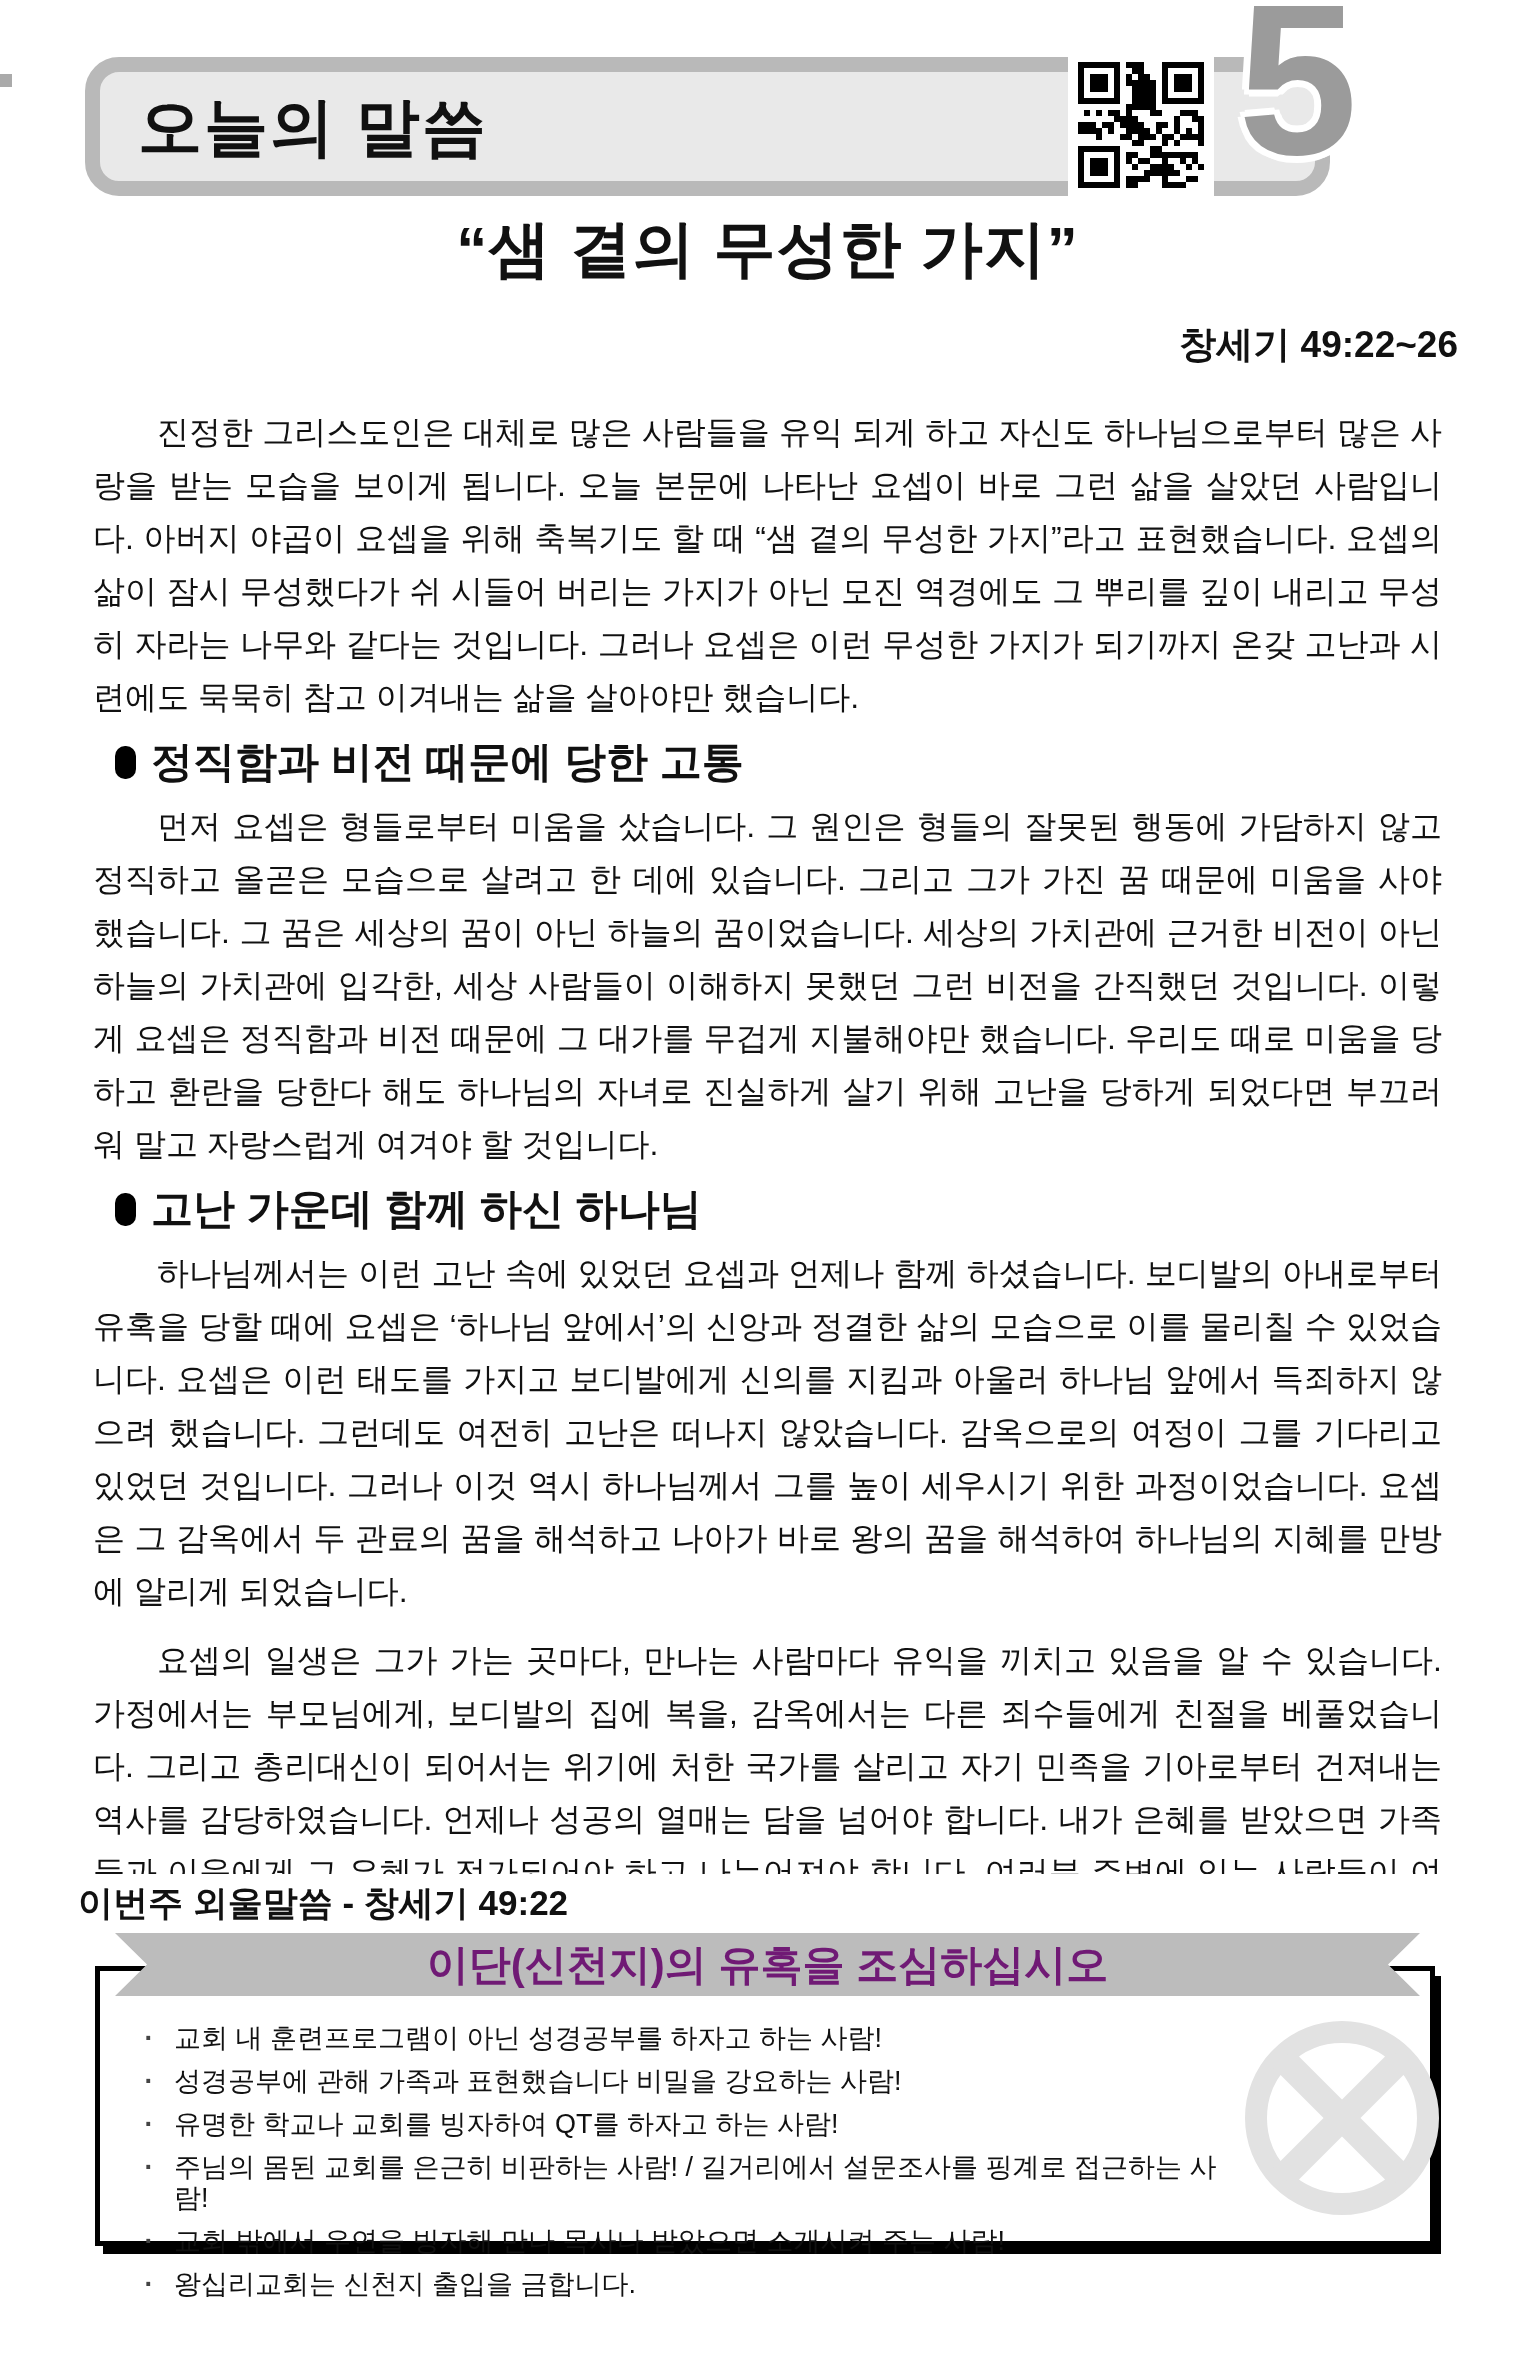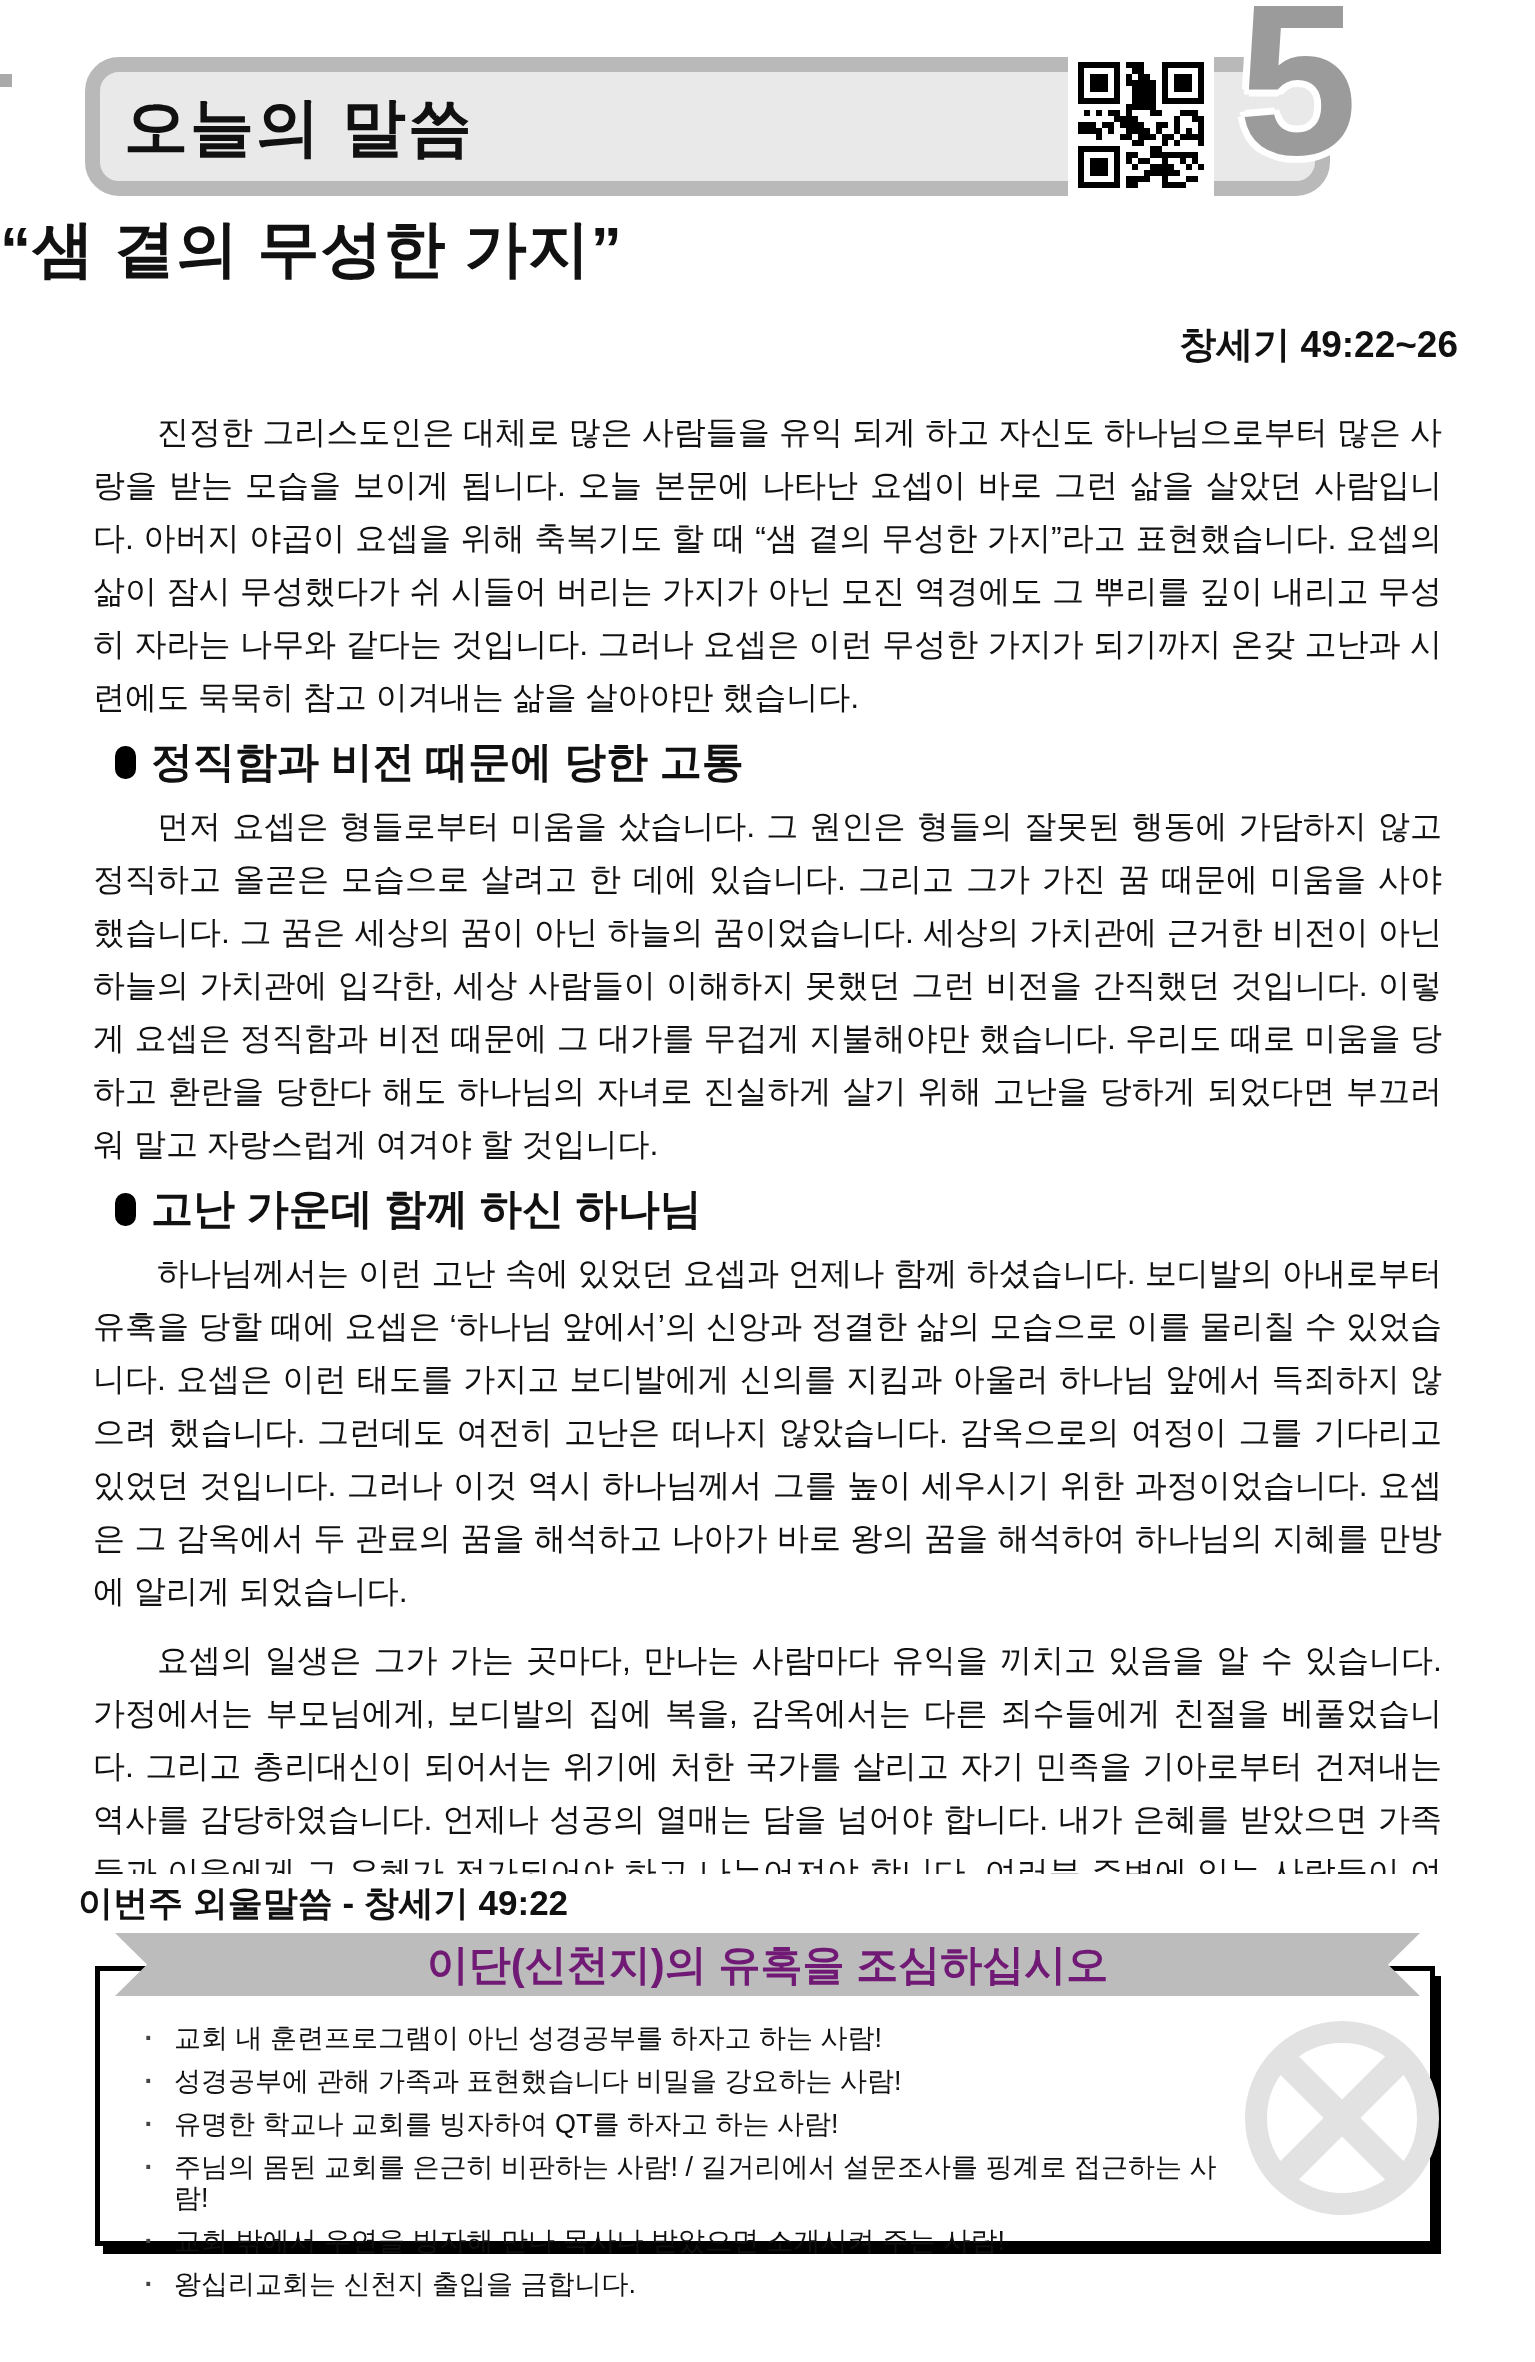--- a/index.html
+++ b/index.html
@@ -9,34 +9,34 @@
   }
   
   .edge-mark{position:absolute;left:0;top:74px;width:12px;height:13px;background:#aaaaaa;}
 
   
   .header-box{
     position:absolute;left:85px;top:57px;width:1245px;height:139px;
     background:#e9e9e9;border:15px solid #b9b9b9;border-radius:34px;
     box-sizing:border-box;display:flex;align-items:center;
   }
-  .header-title{font-size:64px;font-weight:bold;letter-spacing:2px;padding-left:24px;line-height:1;}
+  .header-title{font-size:64px;font-weight:bold;letter-spacing:2px;padding-left:38px;line-height:1;}
   .qr-wrap{
     position:absolute;left:1068px;top:52px;width:146px;height:146px;
     background:#ffffff;box-sizing:border-box;padding:10px;
   }
   .page-number{
     position:absolute;left:1238px;top:-28px;font-size:215px;line-height:1;
     font-weight:bold;color:#9b9b9b;
     text-shadow:7px 0 0 #fff,-7px 0 0 #fff,0 7px 0 #fff,0 -7px 0 #fff,5px 5px 0 #fff,-5px -5px 0 #fff,5px -5px 0 #fff,-5px 5px 0 #fff;
   }
 
   
   .sermon-title{
-    position:absolute;left:0;top:207px;width:100%;text-align:left;
+    position:absolute;left:0;top:207px;width:100%;text-align:center;
     font-size:62px;font-weight:bold;letter-spacing:1px;
   }
   .scripture-ref{
     position:absolute;right:77px;top:320px;font-size:37px;font-weight:bold;
   }
 
   
   .body-flow{
     position:absolute;left:77px;top:390px;width:1381px;height:1484px;
     overflow:hidden;font-size:32px;line-height:53px;

